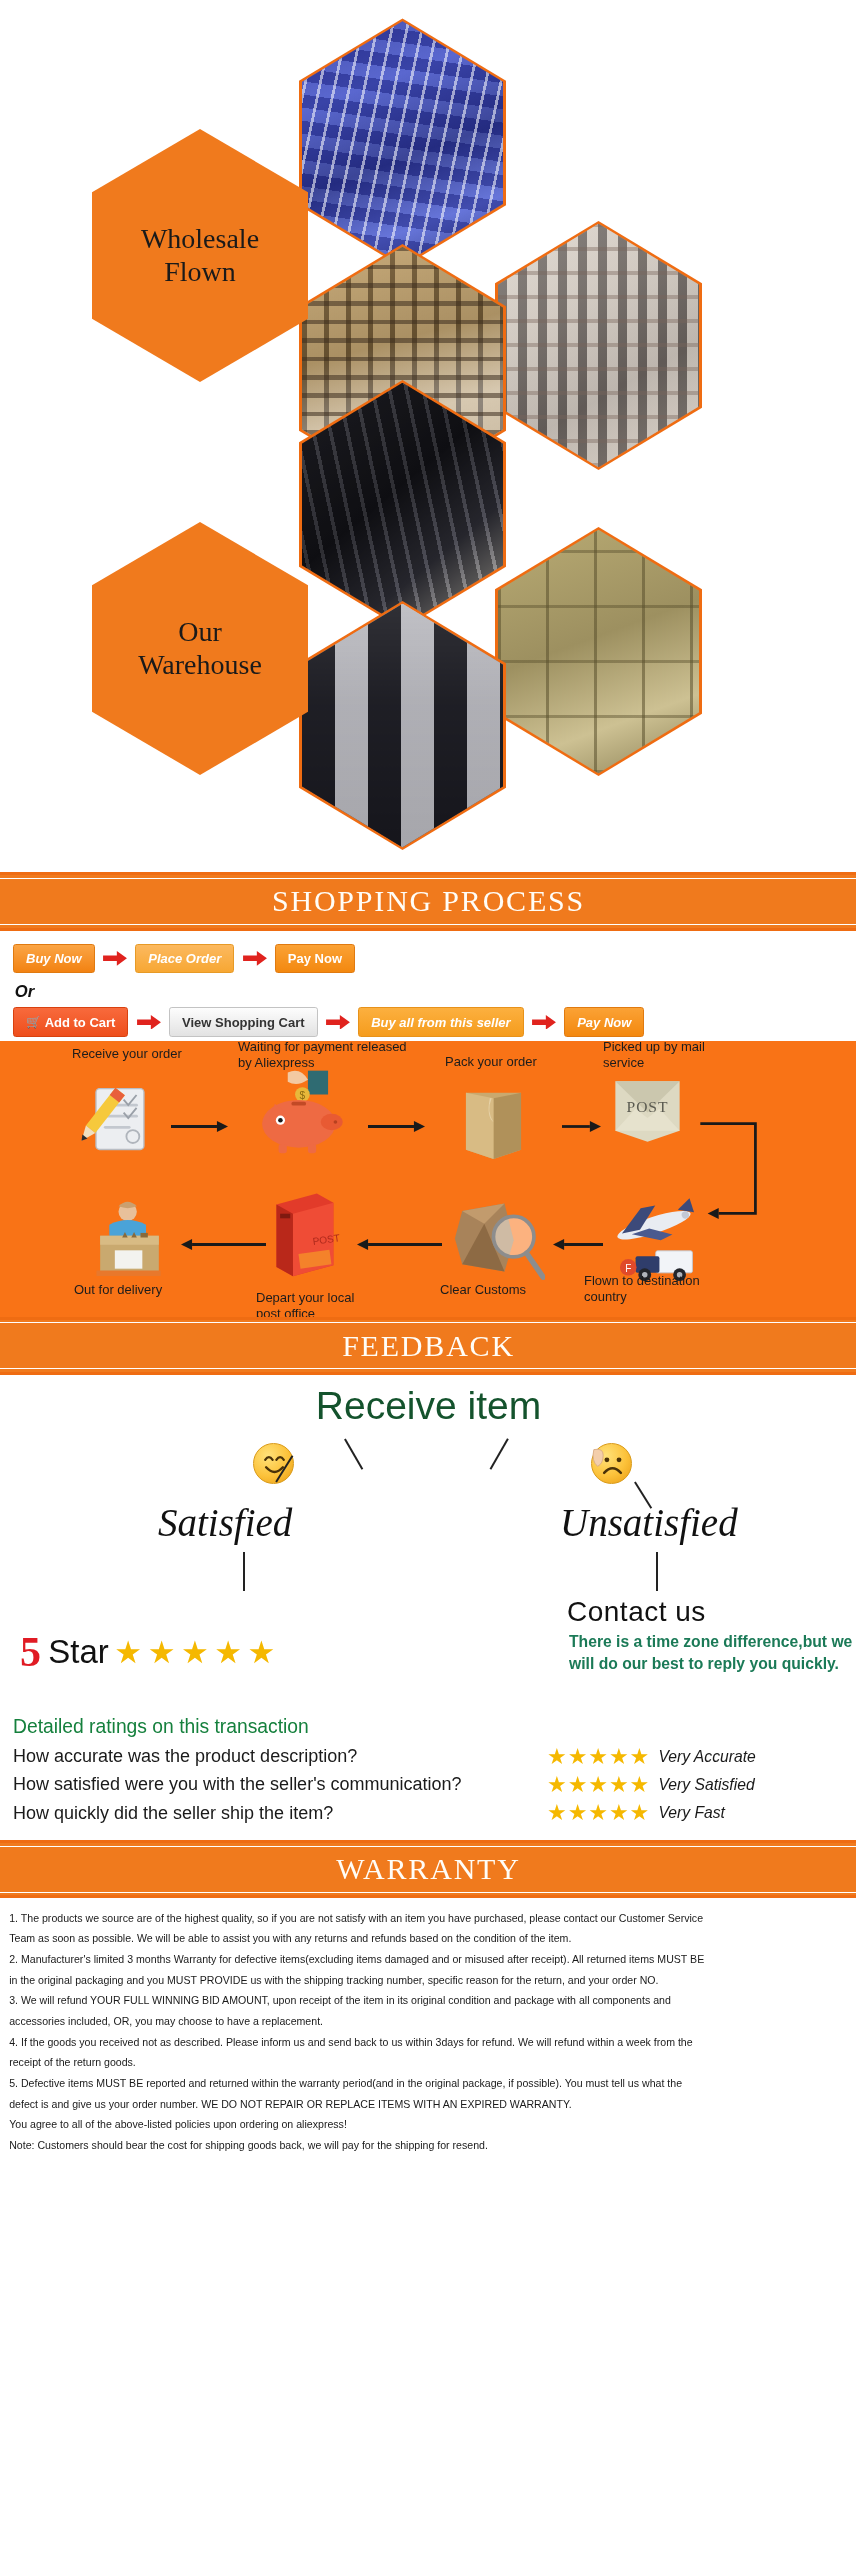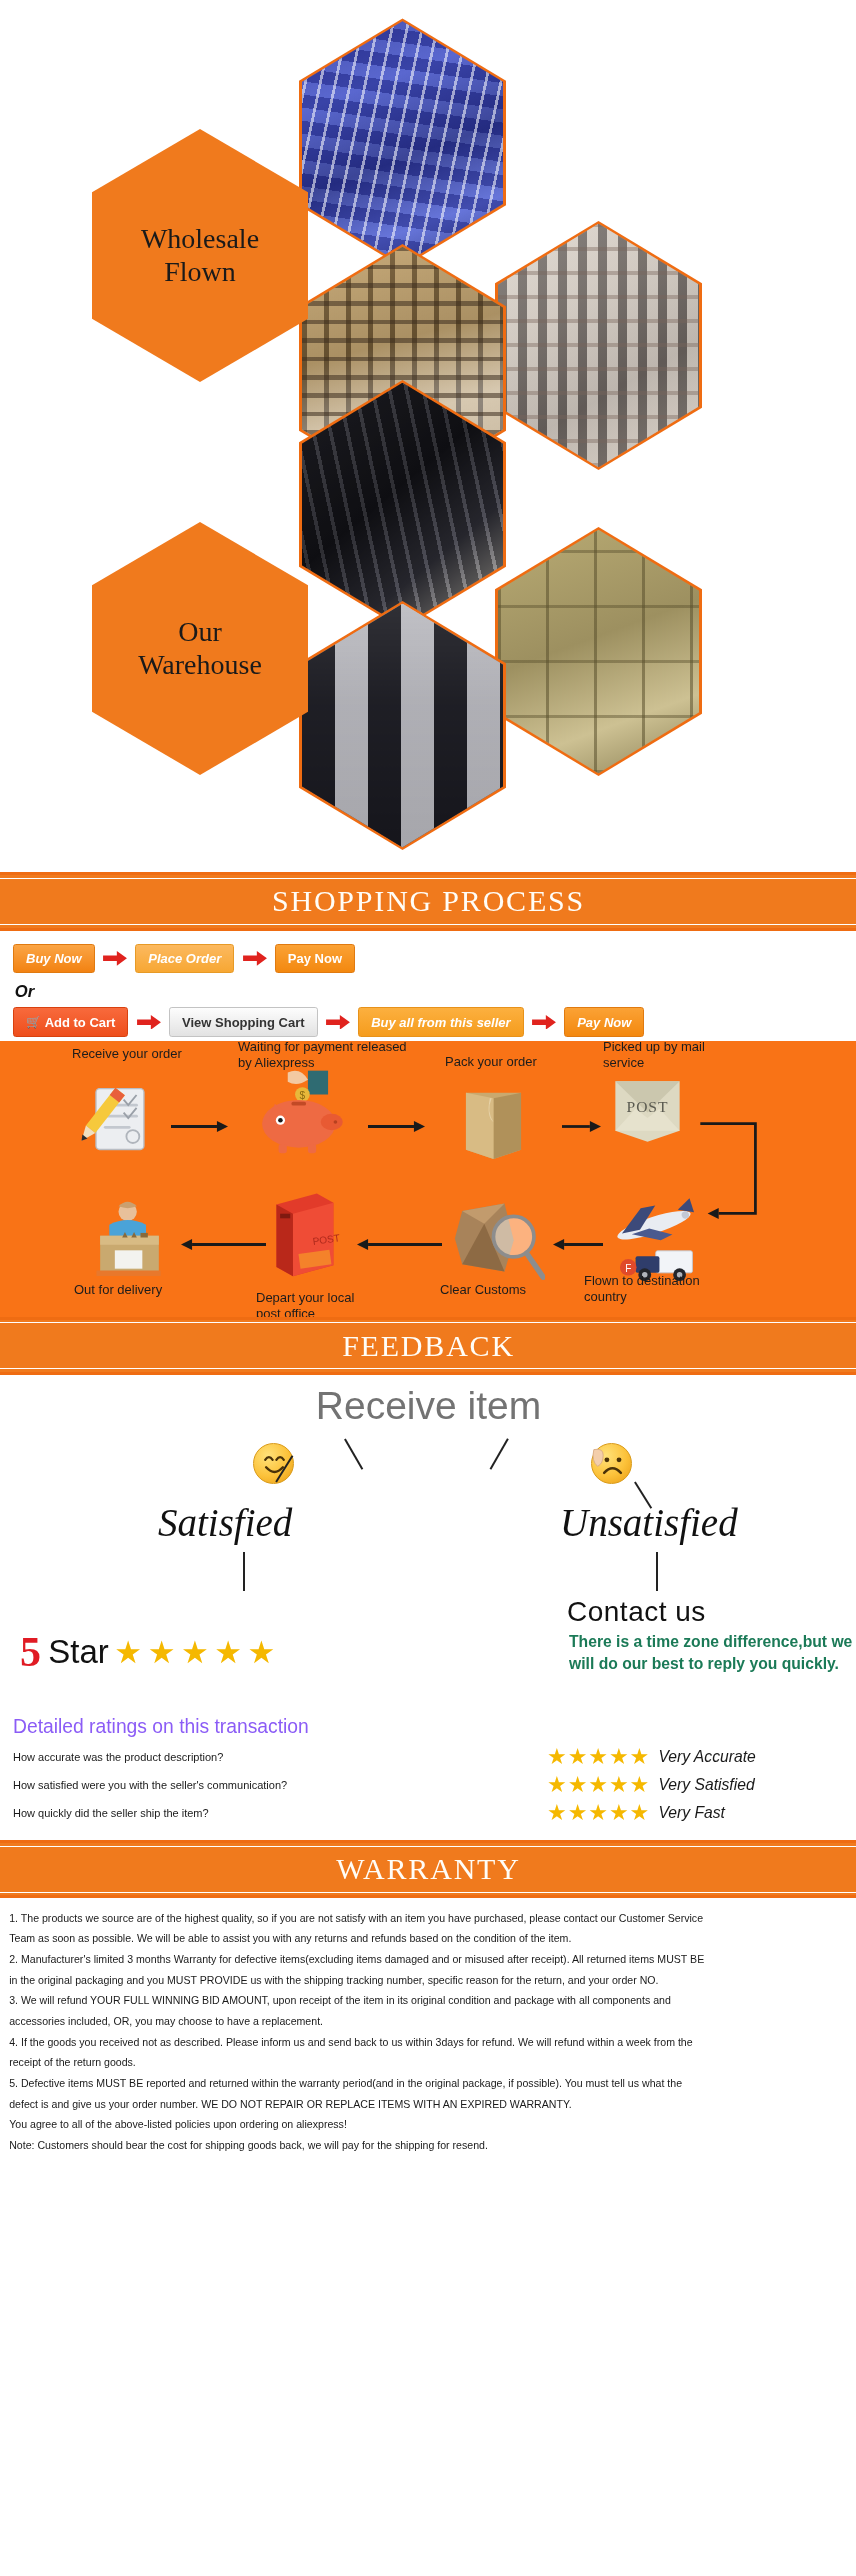--- a/index.html
+++ b/index.html
@@ -114,21 +114,21 @@
   .flow { position:relative; width:857px; height:276px; background:#f97316; }
   .flow-label {
     position:absolute; font-size:13px; color:#1c1c1c; line-height:1.25;
     text-align:left;
   }
   .flow-icon { position:absolute; }
   .flow-arrow { position:absolute; }
 
   
   .fb { position:relative; width:857px; background:#fff; padding-top:9.2px; }
-  .fb-top { text-align:center; font-size:39px; color:#737373; font-family:"Liberation Sans", sans-serif; }
+  .fb-top { text-align:center; font-size:39px; color:#14532d; font-family:"Liberation Sans", sans-serif; }
   .fb-branch { position:relative; height:72px; }
   .fb-emoji { position:absolute; width:41px; height:41px; border-radius:50%; }
   .emoji-happy {
     background:radial-gradient(circle at 35% 30%, #ffe27a 0%, #fcc23a 55%, #e89a12 100%);
     border:0.9px solid #d99a18;
   }
   .emoji-sad {
     background:radial-gradient(circle at 35% 30%, #ffe27a 0%, #fcc23a 55%, #e89a12 100%);
     border:0.9px solid #d99a18;
   }
@@ -142,23 +142,23 @@
 
   .fivestar { position:absolute; display:flex; align-items:center; gap:5.5px; }
   .big5 { font-size:42px; font-weight:bold; color:#e01b24; font-family:"Liberation Serif", serif; line-height:1; }
   .starword { font-size:33px; color:#111; margin-left:1.8px; }
   .star { color:#f5b800; font-size:31px; line-height:1; }
 
   .contact-title { position:absolute; font-size:28px; color:#111; letter-spacing:0.5px; }
   .contact-body { position:absolute; font-size:15.7px; font-weight:bold; color:#1b7a57; line-height:1.35; width:286px; }
 
   .ratings { position:relative; width:857px; padding:3.7px 0 9.2px 13px; }
-  .ratings-title { font-size:19.3px; color:#8b5cf6; margin-bottom:7.4px; }
+  .ratings-title { font-size:19.3px; color:#15803d; margin-bottom:7.4px; }
   .rating-row { display:flex; align-items:center; margin-bottom:6.4px; }
-  .rating-q { font-size:11px; color:#1a1a1a; width:534px; }
+  .rating-q { font-size:18px; color:#1a1a1a; width:534px; }
   .rating-stars { display:flex; gap:0.9px; margin-right:9.2px; }
   .rating-stars .star { font-size:22px; }
   .rating-val { font-size:15.7px; font-style:italic; color:#1a1a1a; }
 
   
   .warranty { padding:9.2px 9.2px 13px 9.2px; }
   .w-line { font-size:10.6px; color:#1a1a1a; line-height:1.95; }
 </style>
 </head>
 <body>

